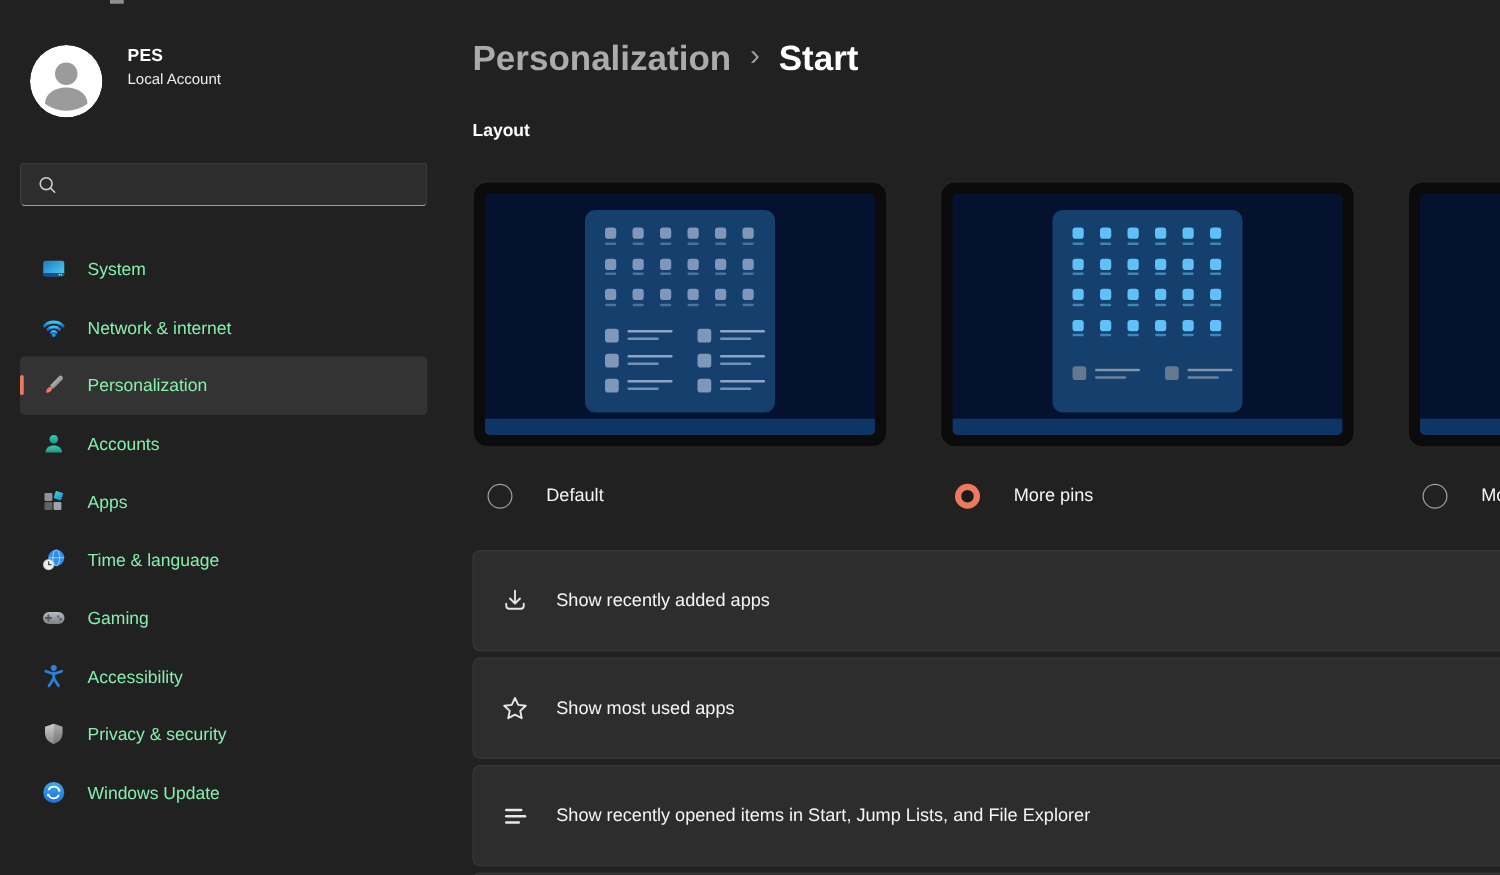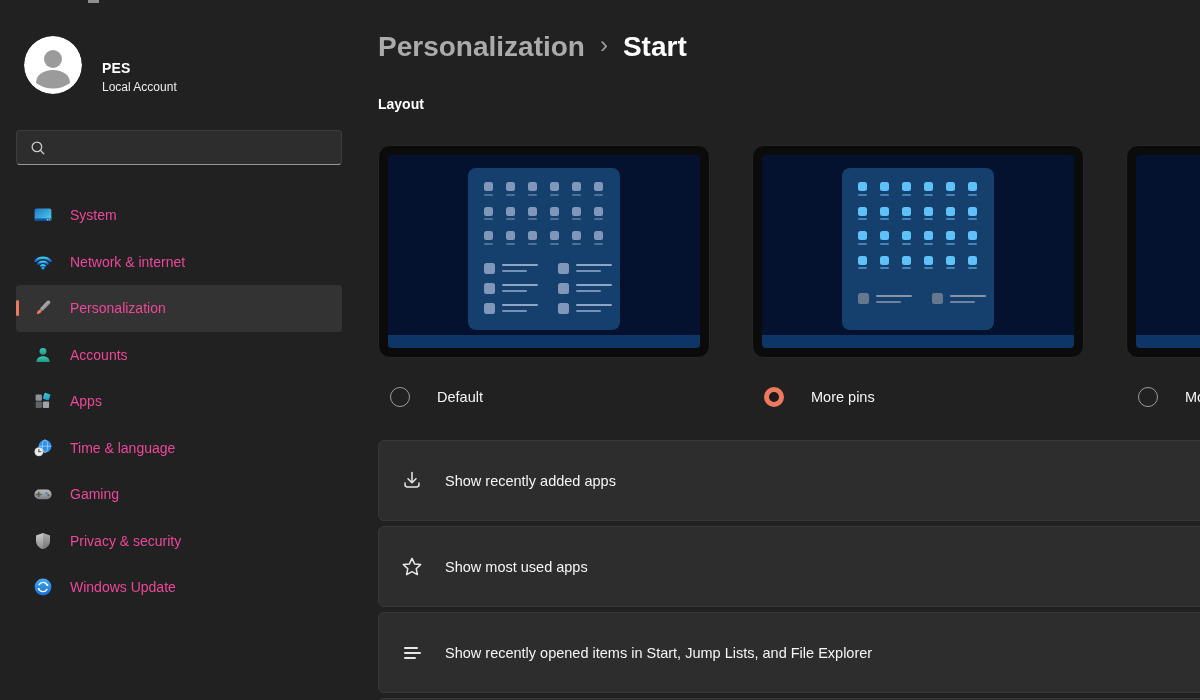--- a/index.html
+++ b/index.html
@@ -4,21 +4,21 @@
 <style>
   html,body{margin:0;padding:0}
   body{
     width:1200px;height:700px;overflow:hidden;position:relative;
     background:#212121;color:#fff;
     font-family:"Liberation Sans",sans-serif;
     -webkit-font-smoothing:antialiased;
   }
   
   .top-sliver{position:absolute;left:88px;top:0;width:11px;height:3px;background:#8f8f8f}
-  .profile{position:absolute;left:24px;top:36px;display:flex;align-items:flex-end}
+  .profile{position:absolute;left:24px;top:36px;display:flex;align-items:flex-start}
   .avatar{width:58px;height:58px;border-radius:50%;overflow:hidden;flex:0 0 58px}
   .profile-text{margin-left:20px}
   .profile-name{font-size:14px;font-weight:bold;letter-spacing:.2px}
   .profile-sub{font-size:12px;color:#ececec;margin-top:4px}
   .search-box{
     position:absolute;left:16px;top:130px;width:326px;height:35px;box-sizing:border-box;
     background:#2d2d2d;border:1px solid #3d3d3d;border-bottom-color:#9a9a9a;border-radius:4px;
     display:flex;align-items:center;padding:0 10px 0 12px;
   }
   .search-box input{
@@ -32,21 +32,21 @@
     height:46.5px;display:flex;align-items:center;border-radius:4px;
     position:relative;padding-left:17px;box-sizing:border-box;cursor:default;
   }
   .nav-item.selected{background:#333333}
   .accent-pill{
     position:absolute;left:0;top:50%;transform:translateY(-50%);
     width:3px;height:16px;border-radius:2px;background:var(--accent,#ED7A5F);
   }
   .nav-icon{width:20px;height:20px;flex:0 0 20px}
   .nav-icon svg{width:20px;height:20px;display:block}
-  .nav-label{margin-left:17px;font-size:14px;color:#ec4899;white-space:nowrap}
+  .nav-label{margin-left:17px;font-size:14px;color:#86efac;white-space:nowrap}
   
   .breadcrumb{position:absolute;left:378px;top:31px;display:flex;align-items:center;white-space:nowrap}
   .crumb-parent{font-size:28px;font-weight:bold;color:#ababab}
   .crumb-sep{font-size:24px;color:#9d9d9d;margin:0 15px;transform:translateY(-2px)}
   .crumb-current{font-size:28px;font-weight:bold;color:#ffffff}
   .section-label{position:absolute;left:378px;top:96px;font-size:14px;font-weight:bold;color:#fff}
   
   .cards{position:absolute;left:378px;top:145px;display:flex;gap:42px}
   .card-col{width:332px;flex:0 0 332px}
   .monitor{
@@ -224,20 +224,35 @@
             <path d="M5.7 8.2 v4.4 M3.5 10.4 h4.4" stroke="#55575B" stroke-width="1.5" stroke-linecap="round"></path>
             <circle cx="13.5" cy="9.3" r="1.05" fill="#3C77C8"></circle>
             <circle cx="15.4" cy="11.4" r="1.05" fill="#55575B"></circle>
           </svg>
         </span>
         <span class="nav-label">Gaming</span>
       </div>
       <div class="nav-item">
         <span class="nav-icon">
           <svg viewBox="0 0 20 20">
+            <circle cx="10" cy="3.4" r="2.4" fill="#2E7FD9"></circle>
+            <g stroke="#2E7FD9" stroke-width="2.2" stroke-linecap="round" fill="none">
+              <path d="M10 7.3 V11.8"></path>
+              <path d="M9.4 8 L3.6 6"></path>
+              <path d="M10.6 8 L16.4 6"></path>
+              <path d="M10 11.8 L6.2 17.6"></path>
+              <path d="M10 11.8 L13.8 17.6"></path>
+            </g>
+          </svg>
+        </span>
+        <span class="nav-label">Accessibility</span>
+      </div>
+      <div class="nav-item">
+        <span class="nav-icon">
+          <svg viewBox="0 0 20 20">
             <defs>
               <linearGradient id="gSh" x1="0" y1="0" x2="0" y2="1">
                 <stop offset="0" stop-color="#CDCDCD"></stop>
                 <stop offset="1" stop-color="#8A8A8A"></stop>
               </linearGradient>
             </defs>
             <path d="M10 1.9 L17 4.4 V9.4 C17 13.9 14.2 16.8 10 18.1 C5.8 16.8 3 13.9 3 9.4 V4.4 Z" fill="url(#gSh)"></path>
             <path d="M10 1.9 L17 4.4 V9.4 C17 13.9 14.2 16.8 10 18.1 Z" fill="rgba(0,0,0,0.15)"></path>
           </svg>
         </span>

